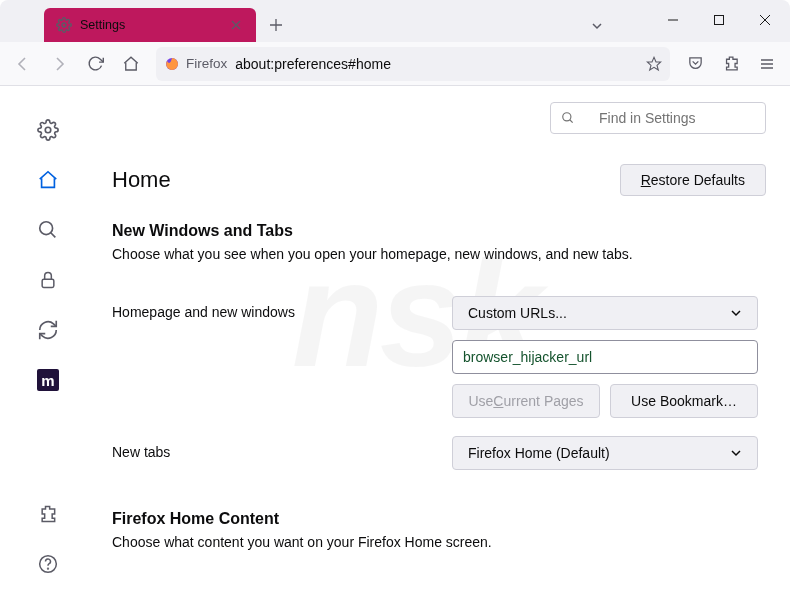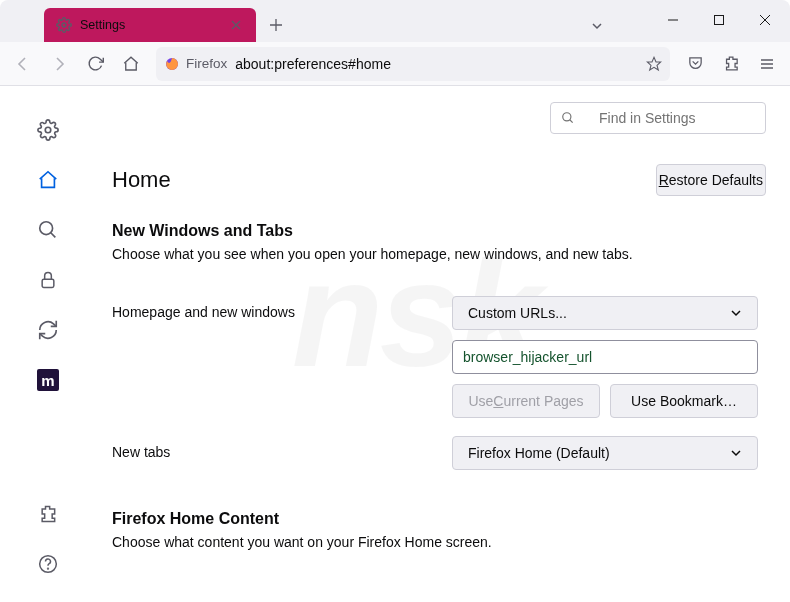--- a/index.html
+++ b/index.html
@@ -33,21 +33,21 @@
     .snav { width: 40px; height: 40px; display: flex; align-items: center; justify-content: center; border-radius: 6px; color: #5b5b66; }
     .snav.active { color: #0061e0; }
     .sidebar-bottom { margin-top: auto; padding-bottom: 18px; display: flex; flex-direction: column; align-items: center; gap: 10px; }
     .moz-square { width: 22px; height: 22px; background: #20123a; color: #fff; display: flex; align-items: center; justify-content: center; font-weight: 700; font-size: 15px; border-radius: 2px; }
 
     
     .main { flex: 1; padding: 16px 24px 0 16px; position: relative; }
     .search-row { display: flex; justify-content: flex-end; margin-bottom: 30px; }
     .find-box { width: 216px; height: 32px; border: 1px solid #cfcfd8; border-radius: 4px; display: flex; align-items: center; padding: 0 10px; gap: 24px; color: #737373; font-size: 14px; }
     .heading { font-size: 22px; font-weight: 400; color: #0c0c0d; margin-bottom: 26px; display: flex; align-items: center; justify-content: space-between; }
-    .restore-btn { font-size: 14px; padding: 7px 2px; background: #f0f0f4; border: 1px solid #cfcfd8; border-radius: 4px; color: #0c0c0d; }
+    .restore-btn { font-size: 14px; padding: 7px 20px; background: #f0f0f4; border: 1px solid #cfcfd8; border-radius: 4px; color: #0c0c0d; }
     .subheading { font-size: 16px; font-weight: 600; color: #0c0c0d; margin: 14px 0 6px; }
     .desc { font-size: 14px; color: #0c0c0d; margin-bottom: 34px; }
     .form-row { display: flex; align-items: flex-start; margin-bottom: 12px; }
     .row-label { width: 340px; font-size: 14px; color: #0c0c0d; padding-top: 8px; }
     .row-controls { width: 306px; display: flex; flex-direction: column; gap: 10px; }
     .select-box { height: 34px; border: 1px solid #cfcfd8; border-radius: 4px; background: #f0f0f4; display: flex; align-items: center; justify-content: space-between; padding: 0 15px; font-size: 14px; color: #0c0c0d; }
     .text-input { height: 34px; border: 1px solid #8f8f9d; border-radius: 4px; padding: 0 10px; font-size: 14px; color: #14532d; outline: none; }
     .btn-pair { display: flex; gap: 10px; }
     .btn-secondary { flex: 1; height: 34px; border: 1px solid #cfcfd8; border-radius: 4px; background: #f0f0f4; font-size: 14px; color: #0c0c0d; overflow: hidden; text-overflow: ellipsis; white-space: nowrap; padding: 0 24px; display: flex; align-items: center; justify-content: center; }
     .btn-secondary.disabled { color: #a0a0a7; }

